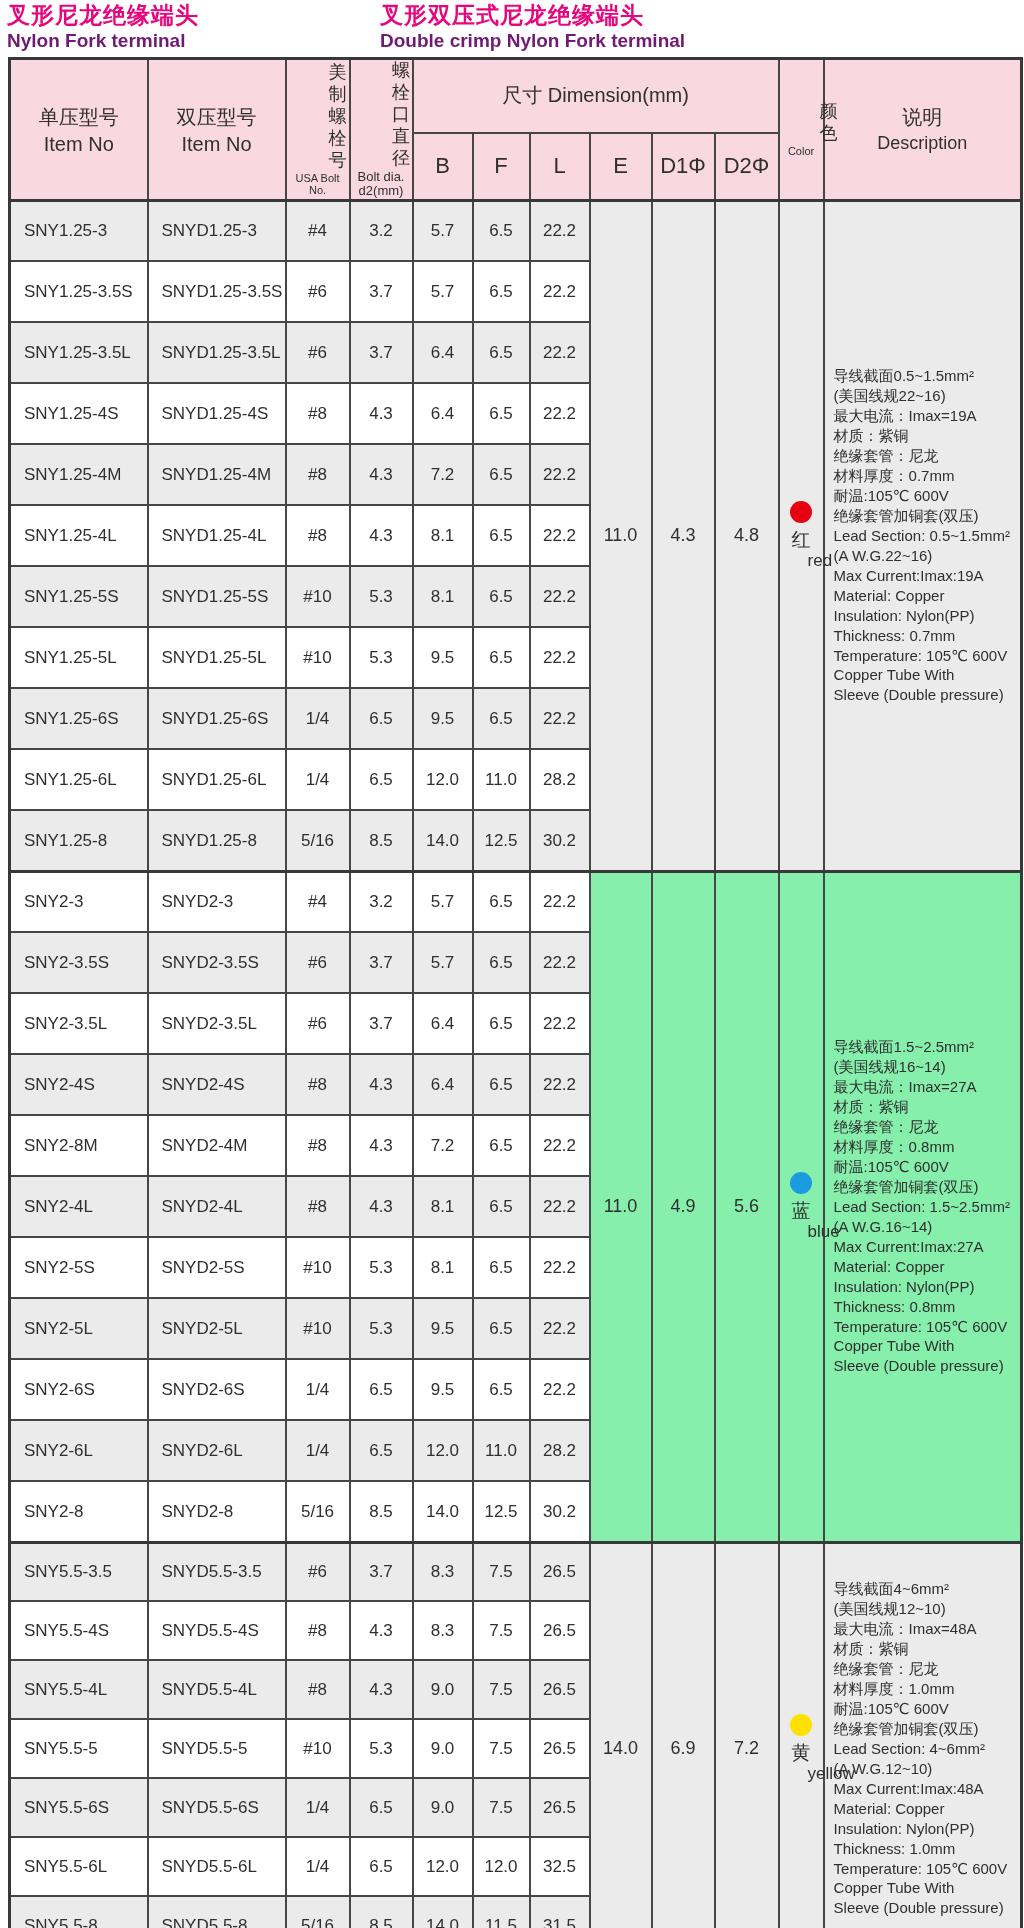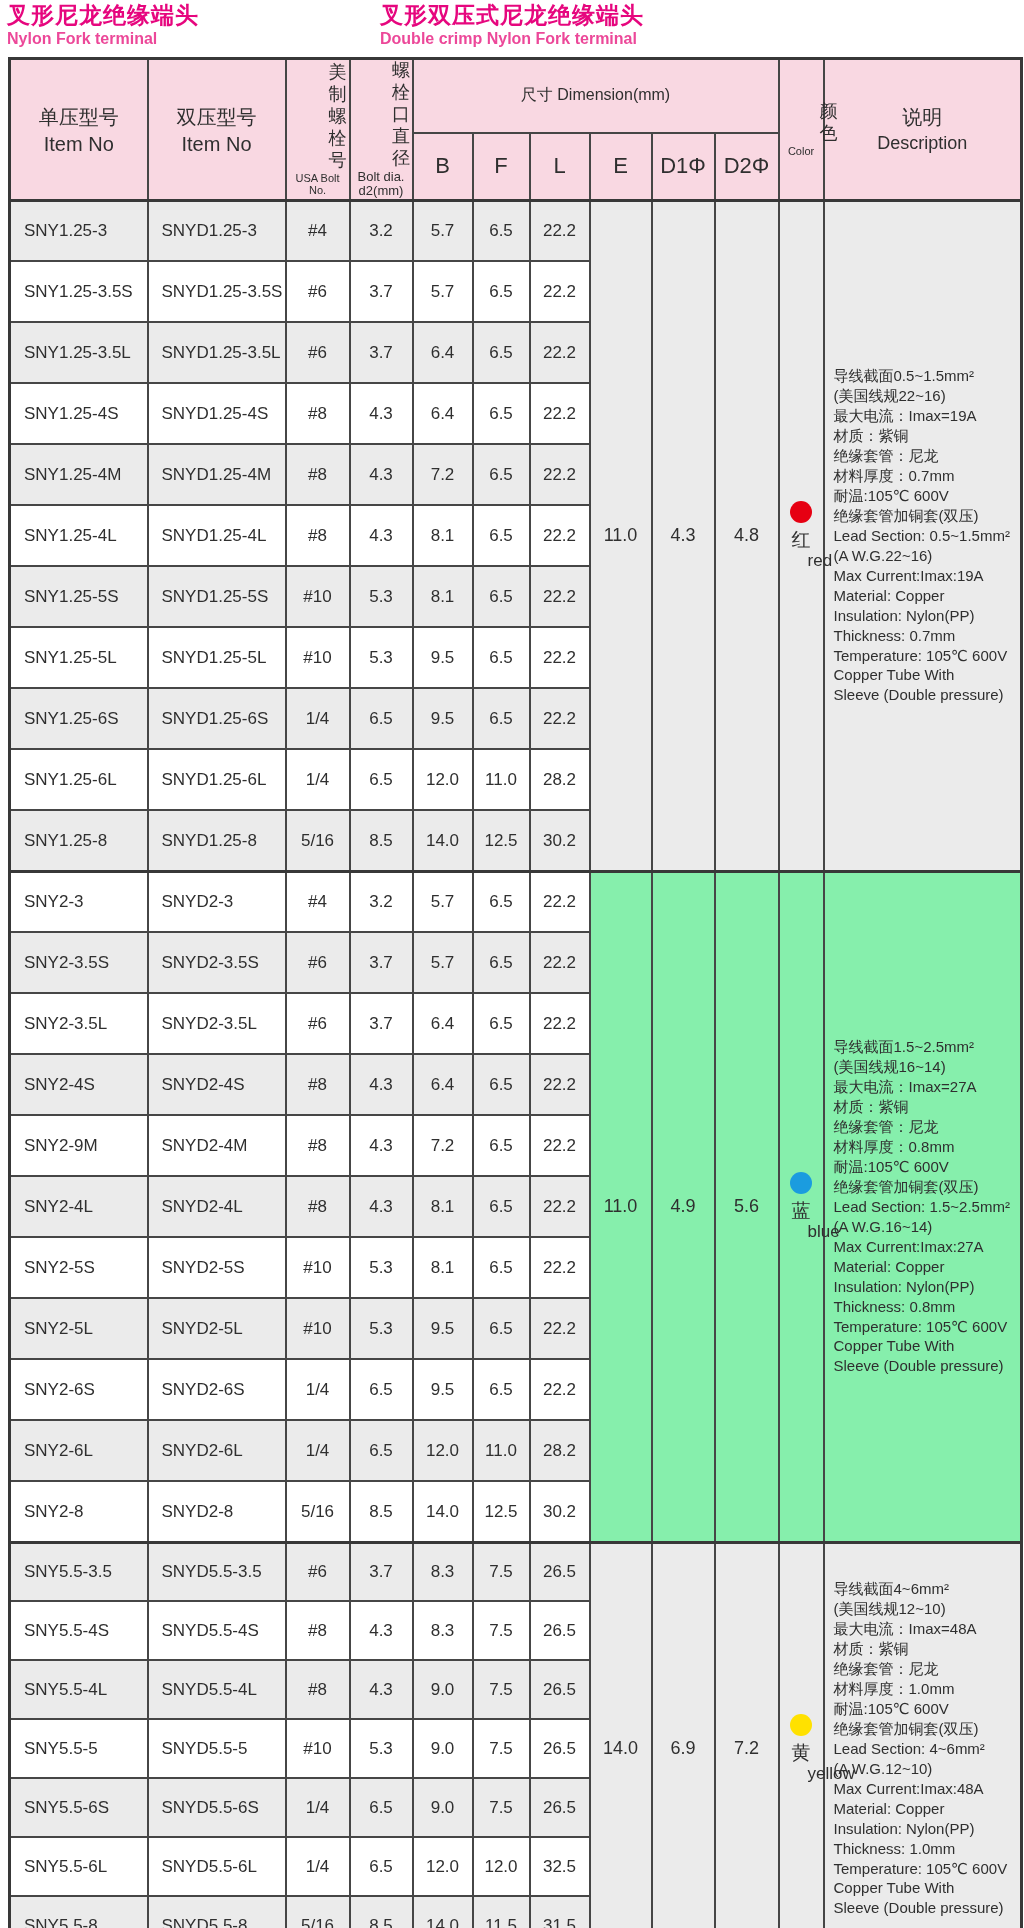--- a/index.html
+++ b/index.html
@@ -4,36 +4,36 @@
 <style>
   html, body { margin:0; padding:0; background:#ffffff; }
   body { font-family:"Liberation Sans","DejaVu Sans",sans-serif; }
   .page { position:relative; width:1024px; height:1928px; background:#ffffff; overflow:hidden; }
 
   
   .titles { position:relative; height:57px; }
   .title-left  { position:absolute; left:7px;   top:2px; }
   .title-right { position:absolute; left:380px; top:2px; }
   .title-zh { font-size:23px; font-weight:700; color:#e6067e; line-height:1.2; letter-spacing:1px; }
-  .title-en { font-size:16px; font-weight:700; color:#ec4899; line-height:1.15; }
+  .title-en { font-size:19px; font-weight:700; color:#701a75; line-height:1.15; }
 
   
   table { border-collapse:collapse; table-layout:fixed; width:1012px; margin-left:8px; border:3px solid #383838; }
   th, td { border:2px solid #464646; padding:0; color:#2f2f2f; vertical-align:middle; }
   thead th { background:#f9d8e2; font-weight:400; text-align:center; }
   tr.h1 { height:53px; }
   tr.h2 { height:48px; }
   .h2 th { font-size:22px; }
   .hl1 { font-size:20px; line-height:1.45; }
   .hl2 { font-size:20px; line-height:1.2; }
   .hl2-desc { font-size:18px; line-height:1.3; }
   .hzh-pre { font-size:18px; line-height:1.22; white-space:pre-line;margin-left:40px; }
   .hen-xs { font-size:11px; line-height:1.15; }
   .hen-sm { font-size:13px; line-height:1.12; white-space:pre-line; }
-  .hdim { font-size:16px; }
+  .hdim { font-size:20px; }
 
   tbody tr { height:61px; }
   tbody tr.g3 { height:59px; }
   tr.group-start td { border-top:3px solid #383838; }
   td.c-item { font-size:17px; text-align:left; padding-left:13px; }
   td.c-num  { font-size:17px; text-align:center; }
   tr.shade td { background:#ebebeb; }
   td.merged { background:#86efac; }
   td.c-dim-merged { font-size:18px; }
   td.c-color { text-align:center; }
@@ -294,21 +294,21 @@
         <tr class="shade ">
           <td class="c-item">SNY2-4S</td>
           <td class="c-item">SNYD2-4S</td>
           <td class="c-num">#8</td>
           <td class="c-num">4.3</td>
           <td class="c-num">6.4</td>
           <td class="c-num">6.5</td>
           <td class="c-num">22.2</td>
         </tr>
         <tr class="">
-          <td class="c-item">SNY2-9M</td>
+          <td class="c-item">SNY2-8M</td>
           <td class="c-item">SNYD2-4M</td>
           <td class="c-num">#8</td>
           <td class="c-num">4.3</td>
           <td class="c-num">7.2</td>
           <td class="c-num">6.5</td>
           <td class="c-num">22.2</td>
         </tr>
         <tr class="shade ">
           <td class="c-item">SNY2-4L</td>
           <td class="c-item">SNYD2-4L</td>

